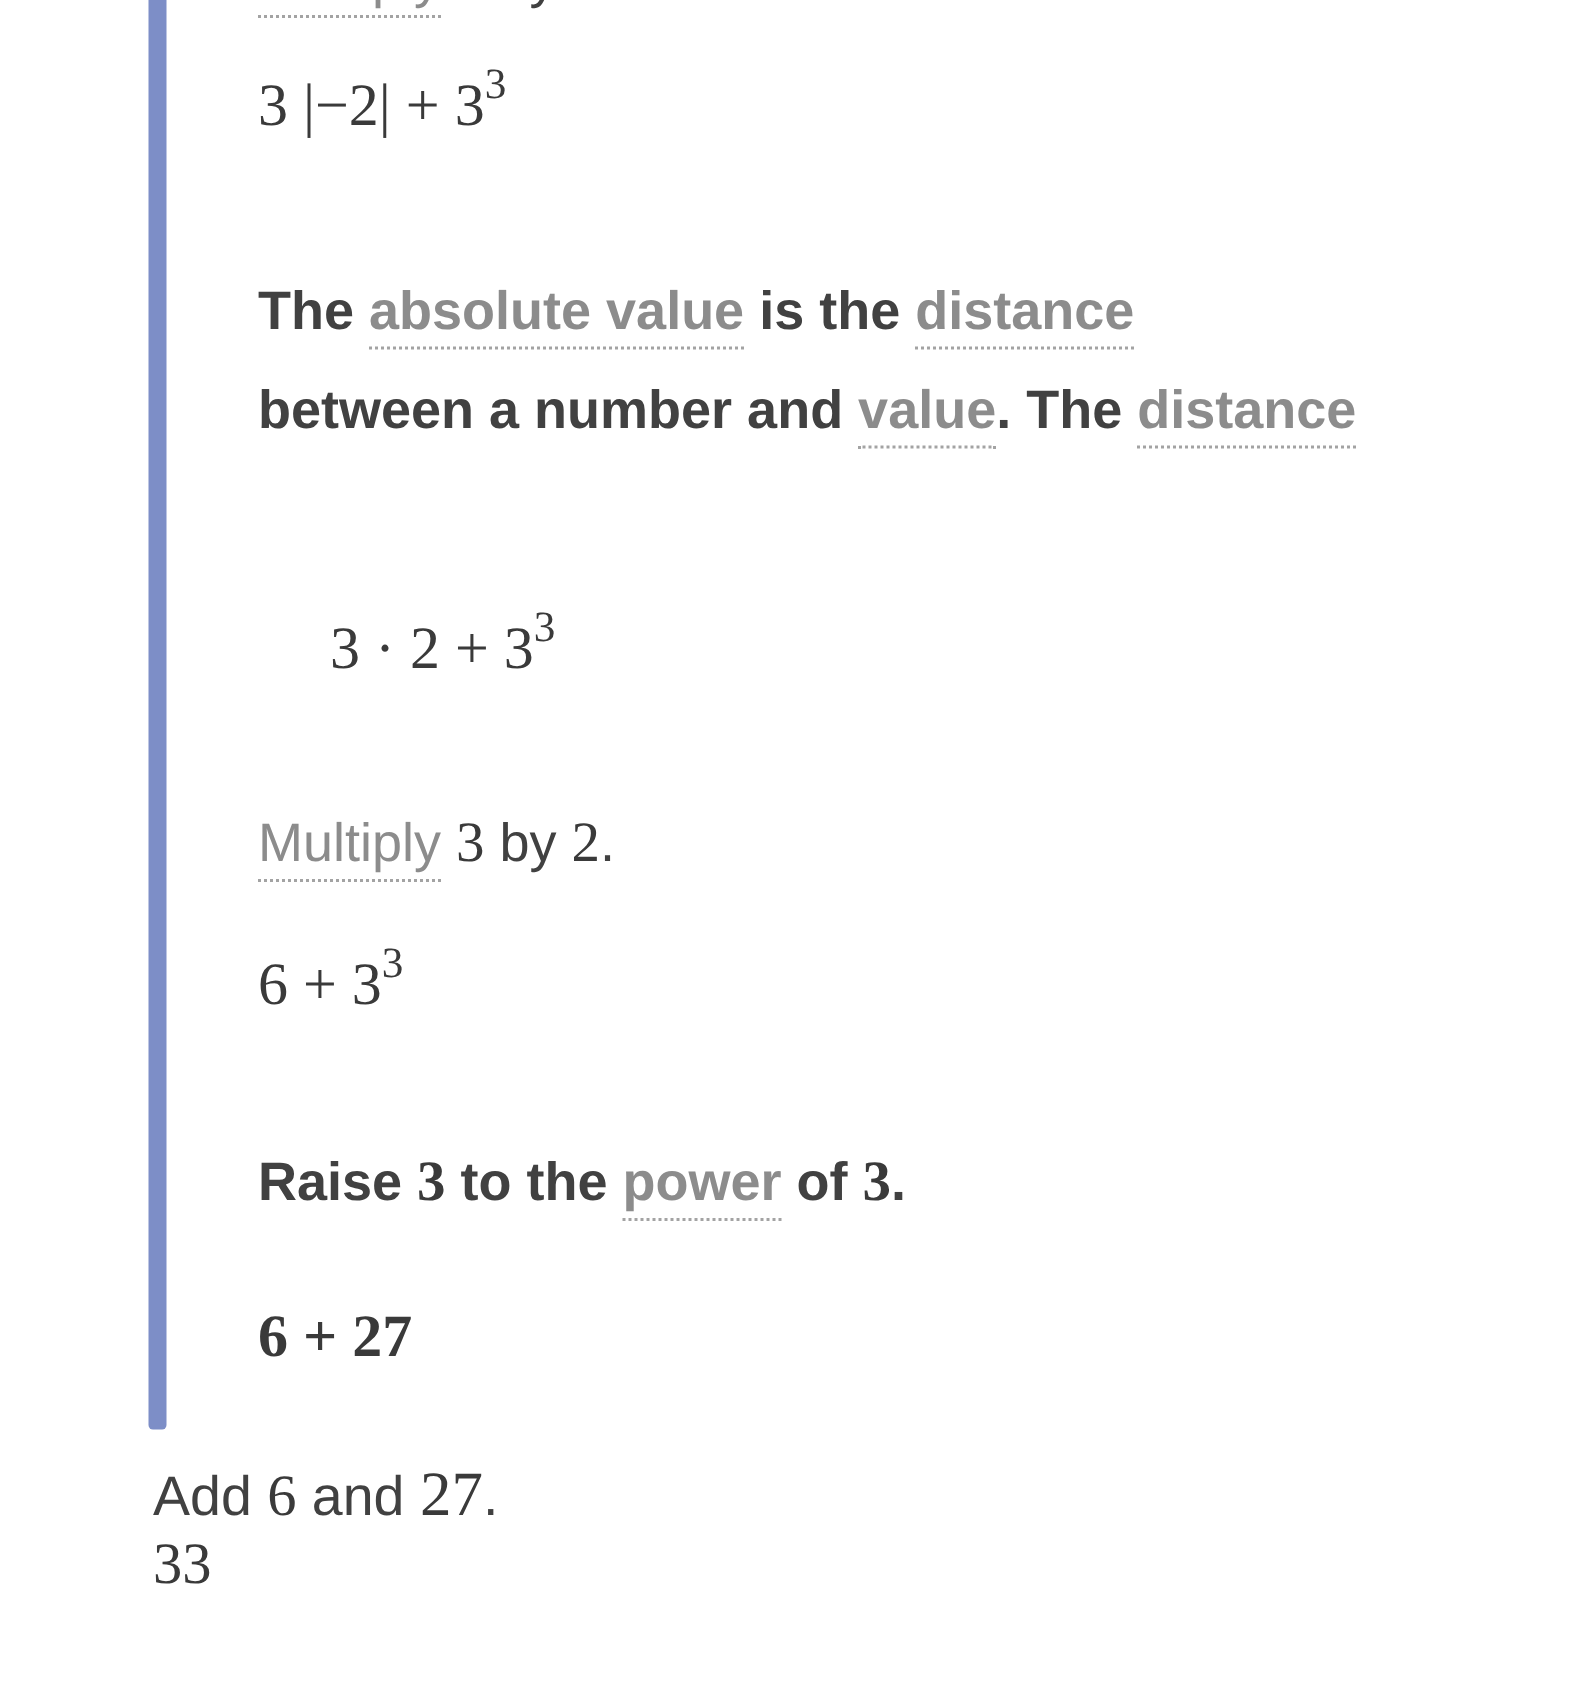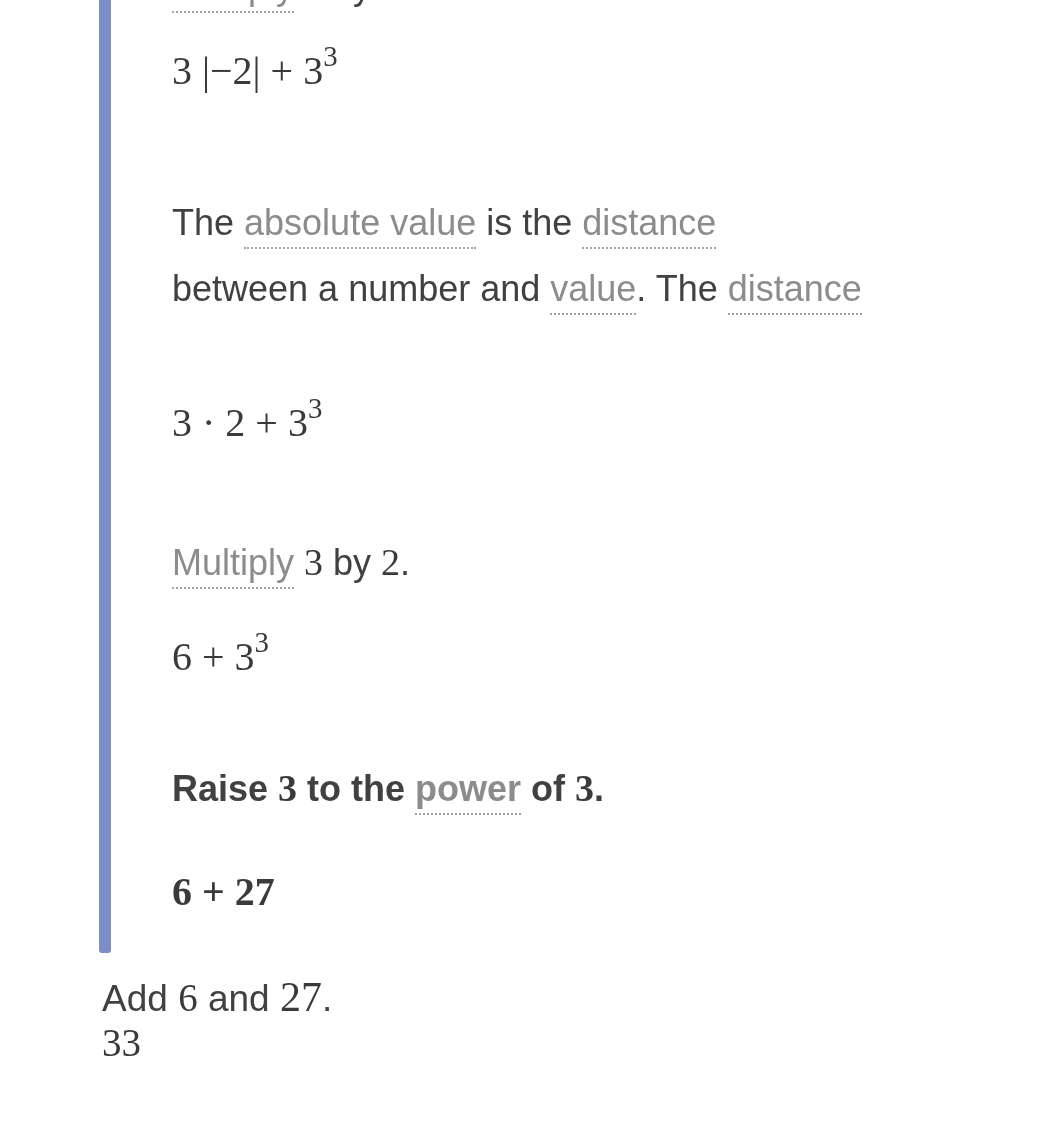--- a/index.html
+++ b/index.html
@@ -38,24 +38,24 @@
     font-size:0.72em;position:relative;top:-0.62em;
   }
   .mlg{color:#3a3a3a;font-family:"Liberation Serif","DejaVu Serif",serif;font-size:42px;}
 
   .step{font-size:36px;line-height:48px;}
   .step .m{font-size:38px;}
   .expr{font-size:40px;line-height:56px;}
 
   #line-clipped{top:-36px;font-size:36px;line-height:44px;}
   #expr-1{top:42px;}
-  #para{position:absolute;top:190px;left:0;}
+  #para{position:absolute;top:174px;left:0;font-weight:bold;}
   .para-line{font-size:36px;line-height:66px;white-space:nowrap;}
   .para-line .m{font-size:38px;}
-  #expr-2{top:394px;}
+  #expr-2{top:404px;margin-left:48px;}
   #step-multiply{top:538px;text-align:right;}
   #expr-3{top:628px;}
   #step-power{top:764px;font-weight:bold;}
   #expr-4{top:863px;font-weight:bold;}
 
   #step-add{top:972px;font-size:37px;line-height:50px;}
   #step-add .m{font-size:39px;}
   #answer{top:1012px;font-size:39px;line-height:62px;}
 </style>
 </head>

